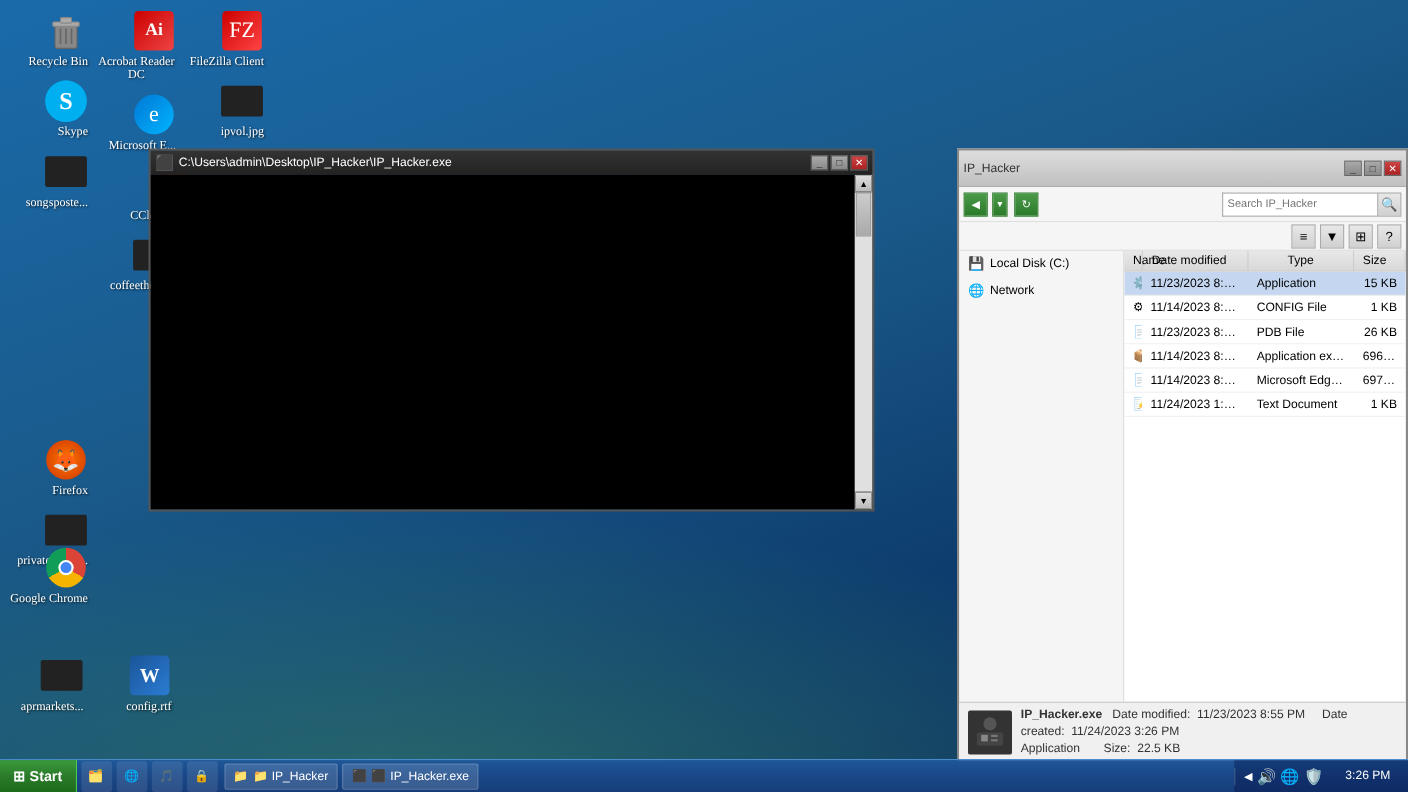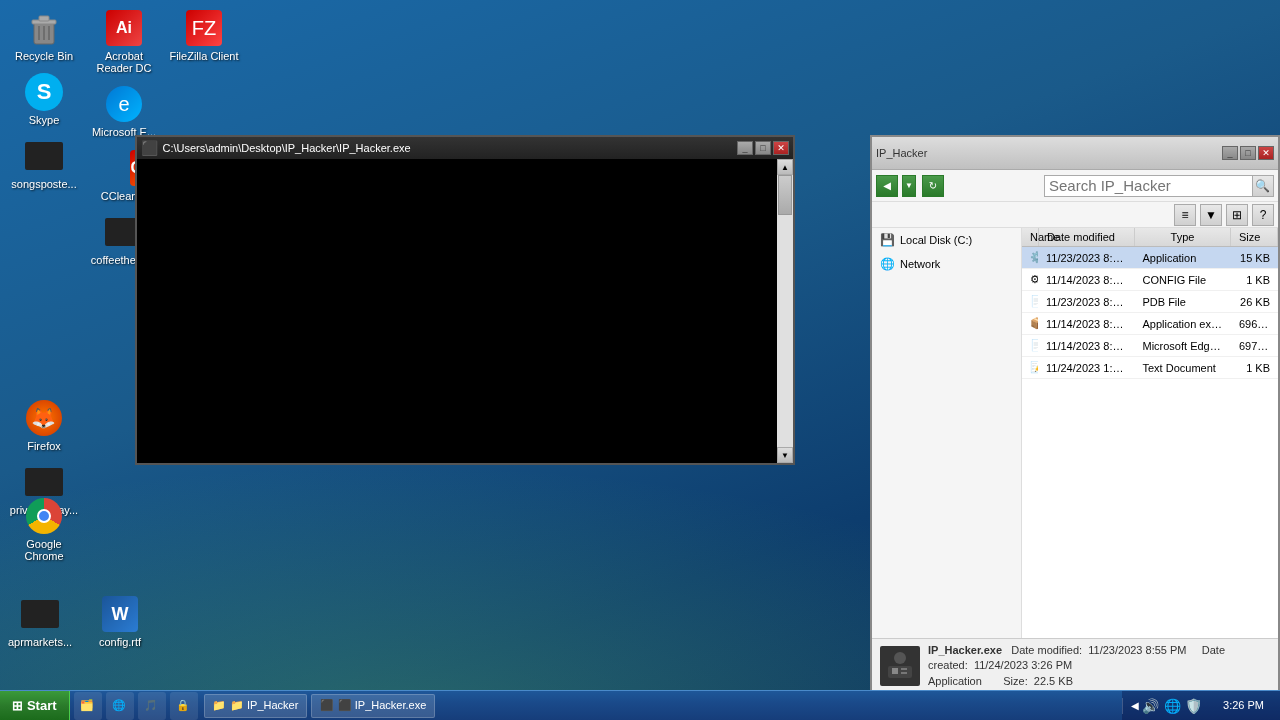--- a/index.html
+++ b/index.html
@@ -43,24 +43,25 @@
       flex-wrap: wrap;
       align-content: flex-start;
       gap: 0;
       padding: 4px;
     }
 
     .desktop-icon {
       width: 80px;
       display: flex;
       flex-direction: column;
-      align-items: center;
+      align-items: flex-end;
       padding: 4px;
       cursor: pointer;
       margin-bottom: 2px;
+      font-family: Liberation Serif, serif;
     }
 
     .icon-img {
       width: 40px;
       height: 40px;
       display: flex;
       align-items: center;
       justify-content: center;
       margin-bottom: 2px;
     }
@@ -299,21 +300,21 @@
       flex: 1;
       margin-left: auto;
     }
 
     .search-box {
       height: 22px;
       flex: 1;
       border: 1px solid #aaa;
       border-right: none;
       padding: 0 4px;
-      font-size: 15px;
+      font-size: 10px;
       background: white;
     }
 
     .search-btn {
       width: 22px;
       height: 22px;
       background: linear-gradient(180deg, #e8e8e8, #d0d0d0);
       border: 1px solid #aaa;
       cursor: pointer;
       display: flex;
@@ -686,20 +687,26 @@
 
   <div class="desktop-icons" style="top:0;left:160px;">
 
     <div class="desktop-icon">
       <div class="icon-img">
         <div class="filezilla-icon">FZ</div>
       </div>
       <span class="icon-label">FileZilla Client</span>
     </div>
 
+    <div class="desktop-icon">
+      <div class="icon-img">
+        <div class="dark-icon"></div>
+      </div>
+      <span class="icon-label">ipvol.jpg</span>
+    </div>
   </div>
 
   <div class="desktop-icons" style="top:390px;left:0;">
 
     <div class="desktop-icon">
       <div class="icon-img">
         <div class="firefox-icon">🦊</div>
       </div>
       <span class="icon-label">Firefox</span>
     </div>

